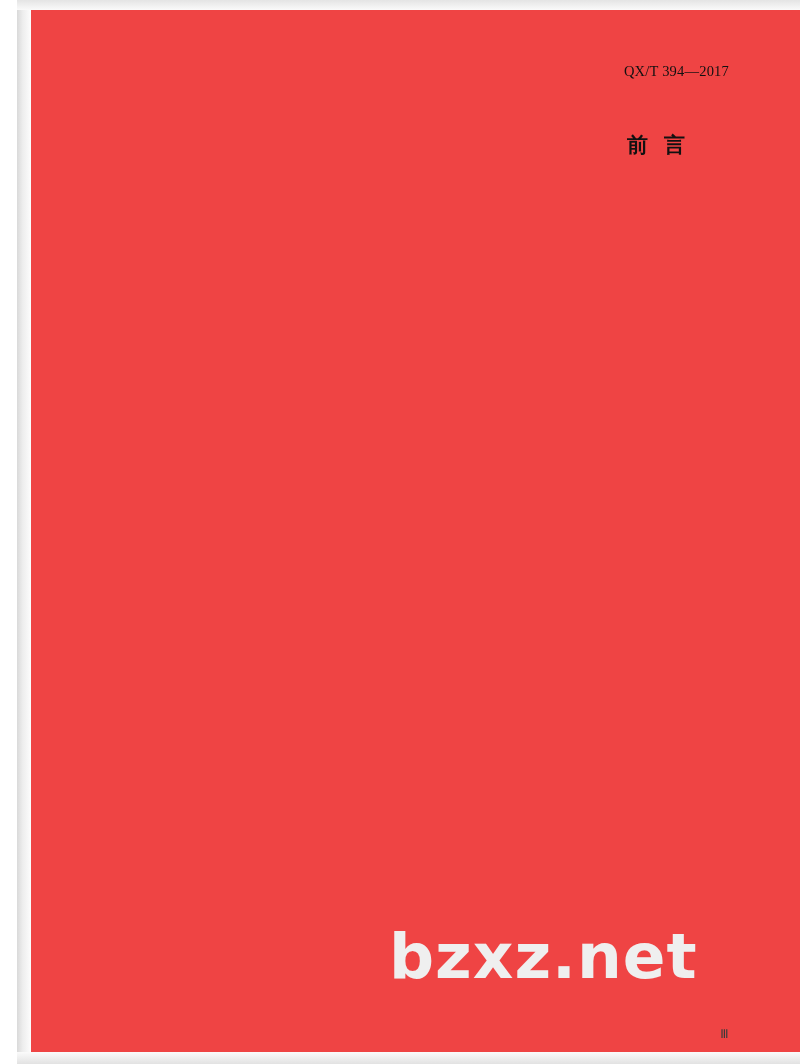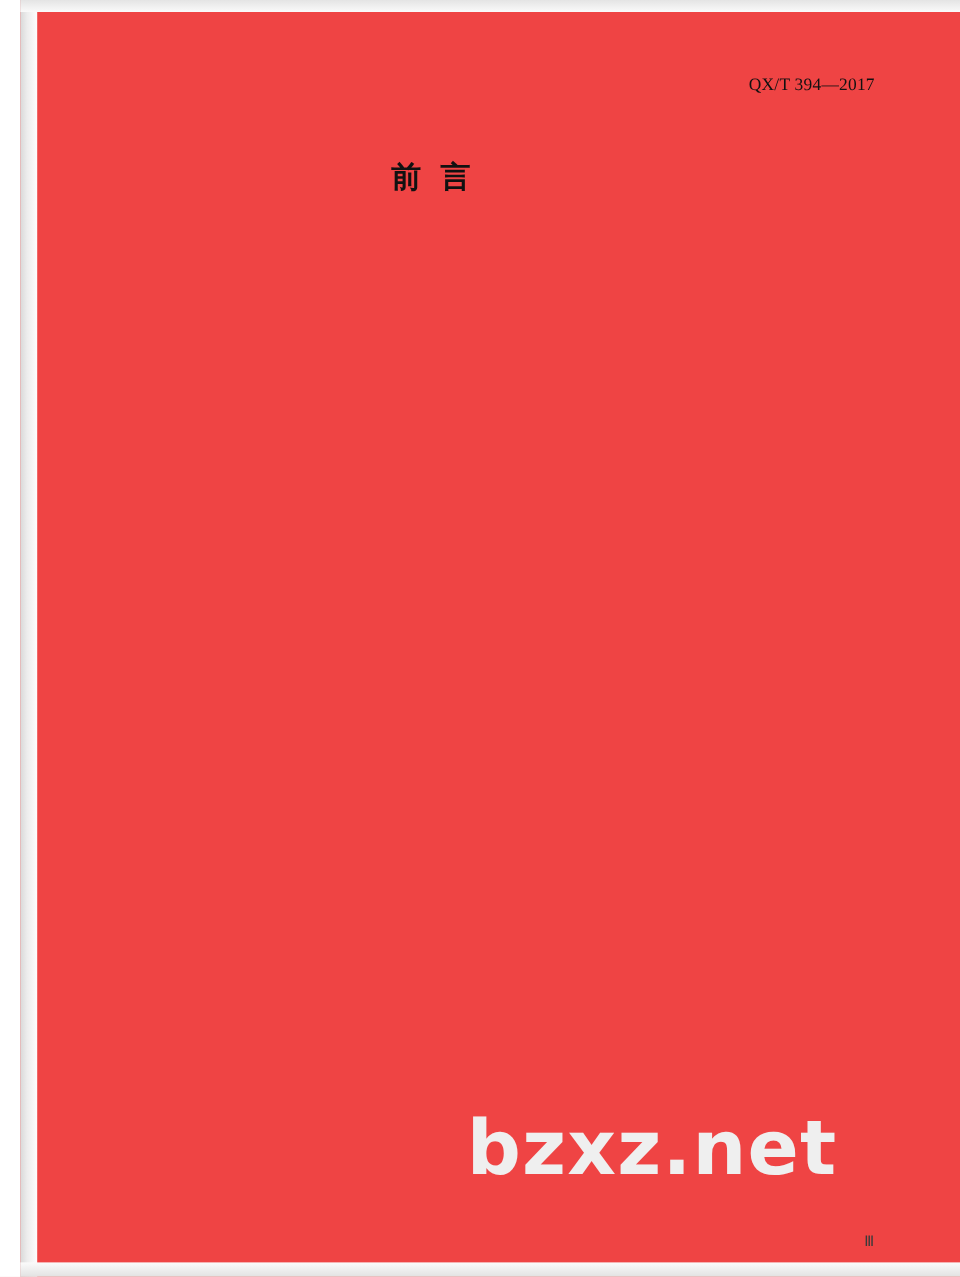--- a/index.html
+++ b/index.html
@@ -62,24 +62,24 @@
     color: #111;
     white-space: nowrap;
   }
 
   
   .doc-title {
     position: absolute;
     left: 0;
     top: 131px;
     width: 684px;
-    text-align: center;
+    text-align: right;
     font-family: "DejaVu Sans", sans-serif;
     font-weight: bold;
-    font-size: 25px;
+    font-size: 21px;
     letter-spacing: 16px;
     text-indent: 16px;
     color: #111;
   }
 
   
   .body-block {
     position: absolute;
     left: 112px;
     top: 188px;

